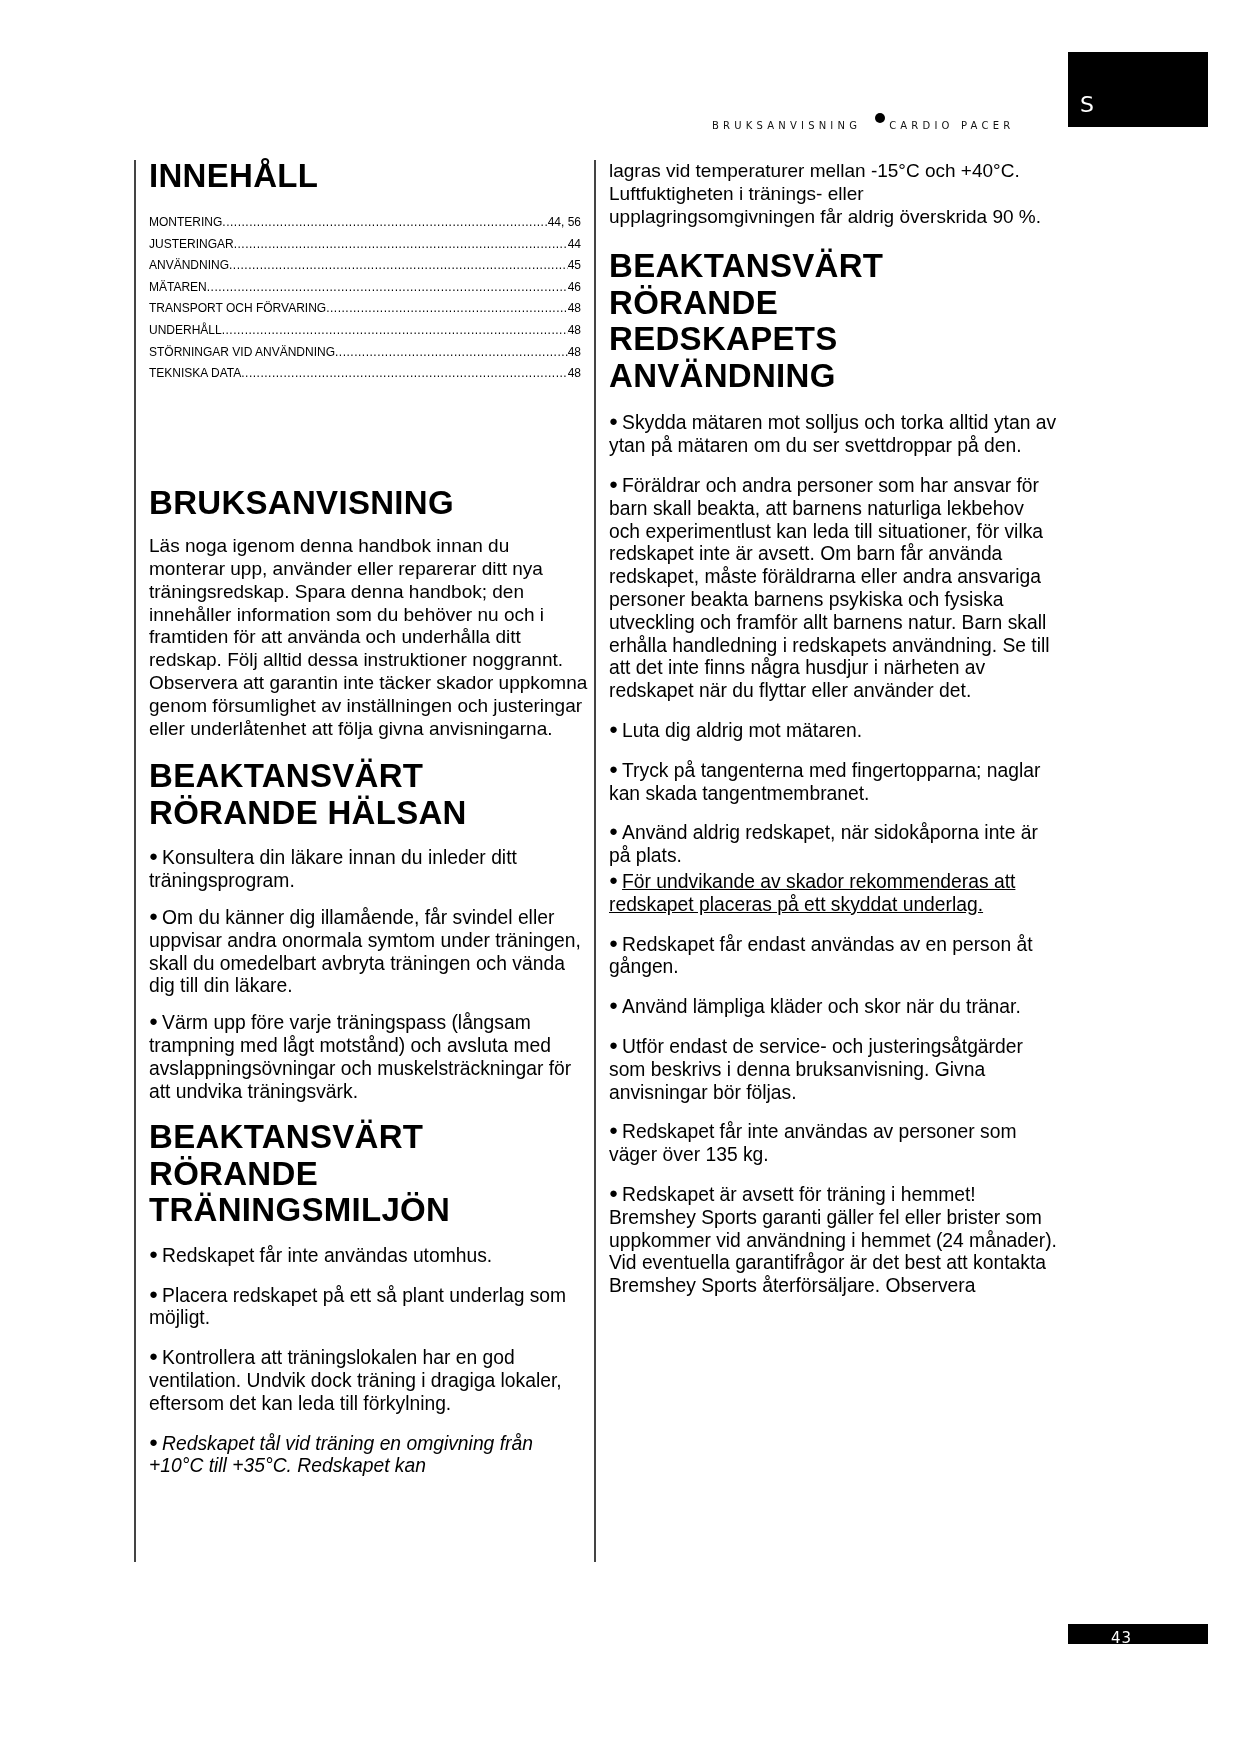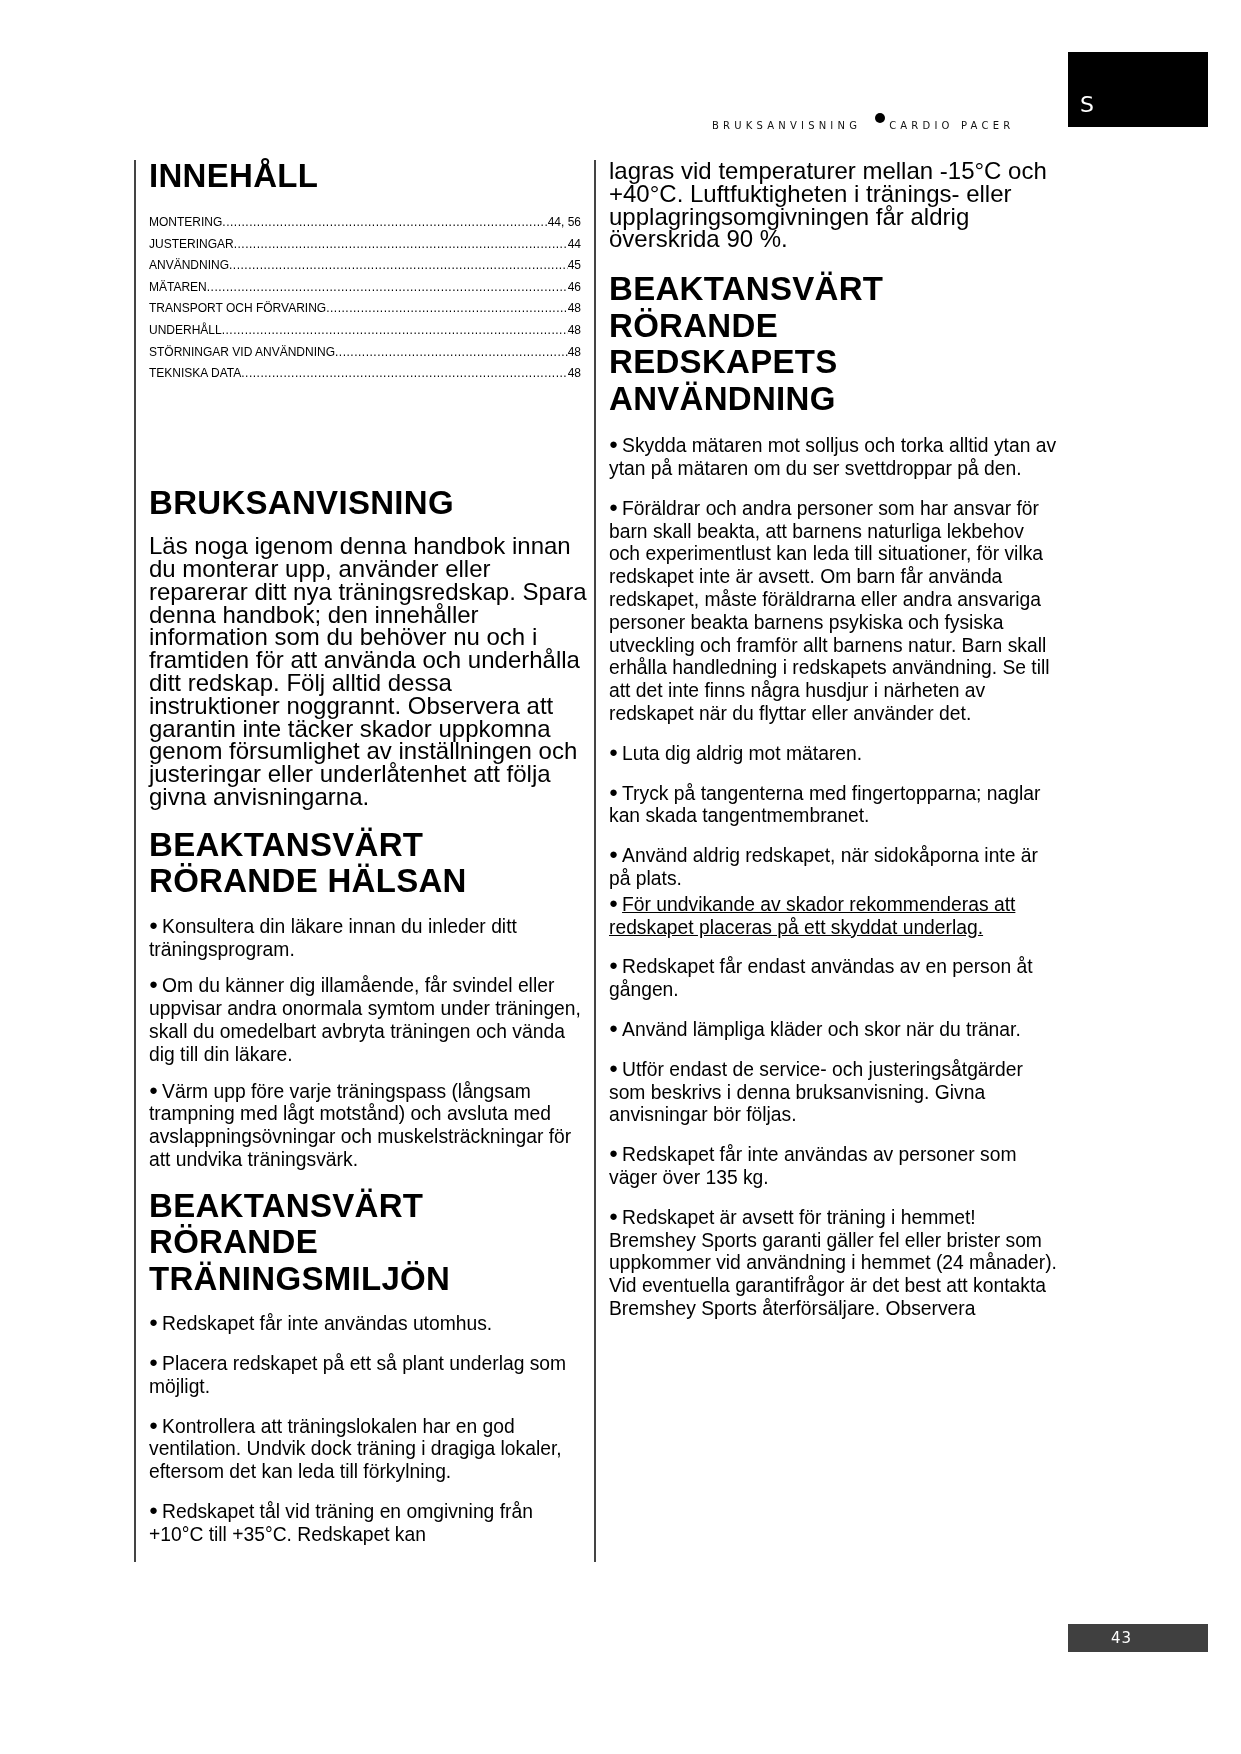--- a/index.html
+++ b/index.html
@@ -44,29 +44,29 @@
   .toc .lbl { flex: 0 0 auto; }
   .toc .dots { flex: 1 1 auto; overflow: hidden; letter-spacing: 0.5px; }
   .toc .dots::before {
     content: "....................................................................................................................................................";
   }
   .toc .pg { flex: 0 0 auto; }
   h2.sec {
     font-size: 33px; font-weight: bold; margin: 0; line-height: 36.5px; letter-spacing: 0.3px;
   }
   p.body {
-    font-size: 24px; line-height: 22.8px; margin: 0;
+    font-size: 19px; line-height: 22.8px; margin: 0;
   }
   p.bullet {
     font-size: 19.3px; line-height: 22.8px; margin: 0;
   }
   p.bullet .b { display: inline-block; font-size: 15px; vertical-align: 3px; margin-right: 4px; }
   .page-num {
-    position: absolute; left: 1068px; top: 1624px; width: 140px; height: 28px;
-    background: #404040; color: #fff; font-family: "DejaVu Sans", sans-serif;
+    position: absolute; left: 1068px; top: 1624px; width: 140px; height: 20px;
+    background: #000000; color: #fff; font-family: "DejaVu Sans", sans-serif;
     font-size: 15px; line-height: 28px;
   }
   .page-num span { position: absolute; left: 43px; letter-spacing: 1px; }
 </style>
 </head>
 <body>
 
 <div class="header-text">
   <span>BRUKSANVISNING</span><span class="dot"></span><span>CARDIO PACER</span>
 </div>
@@ -134,21 +134,21 @@
   <p class="bullet" style="margin-top:12px;"><span class="b">●</span><span>Värm upp före varje träningspass (långsam trampning med lågt motstånd) och avsluta med avslappningsövningar och muskelsträckningar för att undvika träningsvärk.</span></p>
 
   <h2 class="sec" style="margin-top:16px;">
     <span>BEAKTANSVÄRT</span><br>
     <span>RÖRANDE</span><br>
     <span>TRÄNINGSMILJÖN</span>
   </h2>
   <p class="bullet" style="margin-top:14px;"><span class="b">●</span><span>Redskapet får inte användas utomhus.</span></p>
   <p class="bullet" style="margin-top:15px;"><span class="b">●</span><span>Placera redskapet på ett så plant underlag som möjligt.</span></p>
   <p class="bullet" style="margin-top:15px;"><span class="b">●</span><span>Kontrollera att träningslokalen har en god ventilation. Undvik dock träning i dragiga lokaler, eftersom det kan leda till förkylning.</span></p>
-  <p class="bullet" style="margin-top:15px;"><span class="b">●</span><span>Redskapet tål vid träning en omgivning från +10°C till +35°C. Redskapet kan</span></p>
+  <p class="bullet" style="margin-top:15px;font-style:italic;"><span class="b">●</span><span>Redskapet tål vid träning en omgivning från +10°C till +35°C. Redskapet kan</span></p>
 </div>
 
 <div class="col col-right">
   <p class="body">lagras vid temperaturer mellan -15°C och +40°C. Luftfuktigheten i tränings- eller upplagringsomgivningen får aldrig överskrida 90 %.</p>
 
   <h2 class="sec" style="margin-top:20px;">
     <span>BEAKTANSVÄRT</span><br>
     <span>RÖRANDE</span><br>
     <span>REDSKAPETS</span><br>
     <span>ANVÄNDNING</span>

